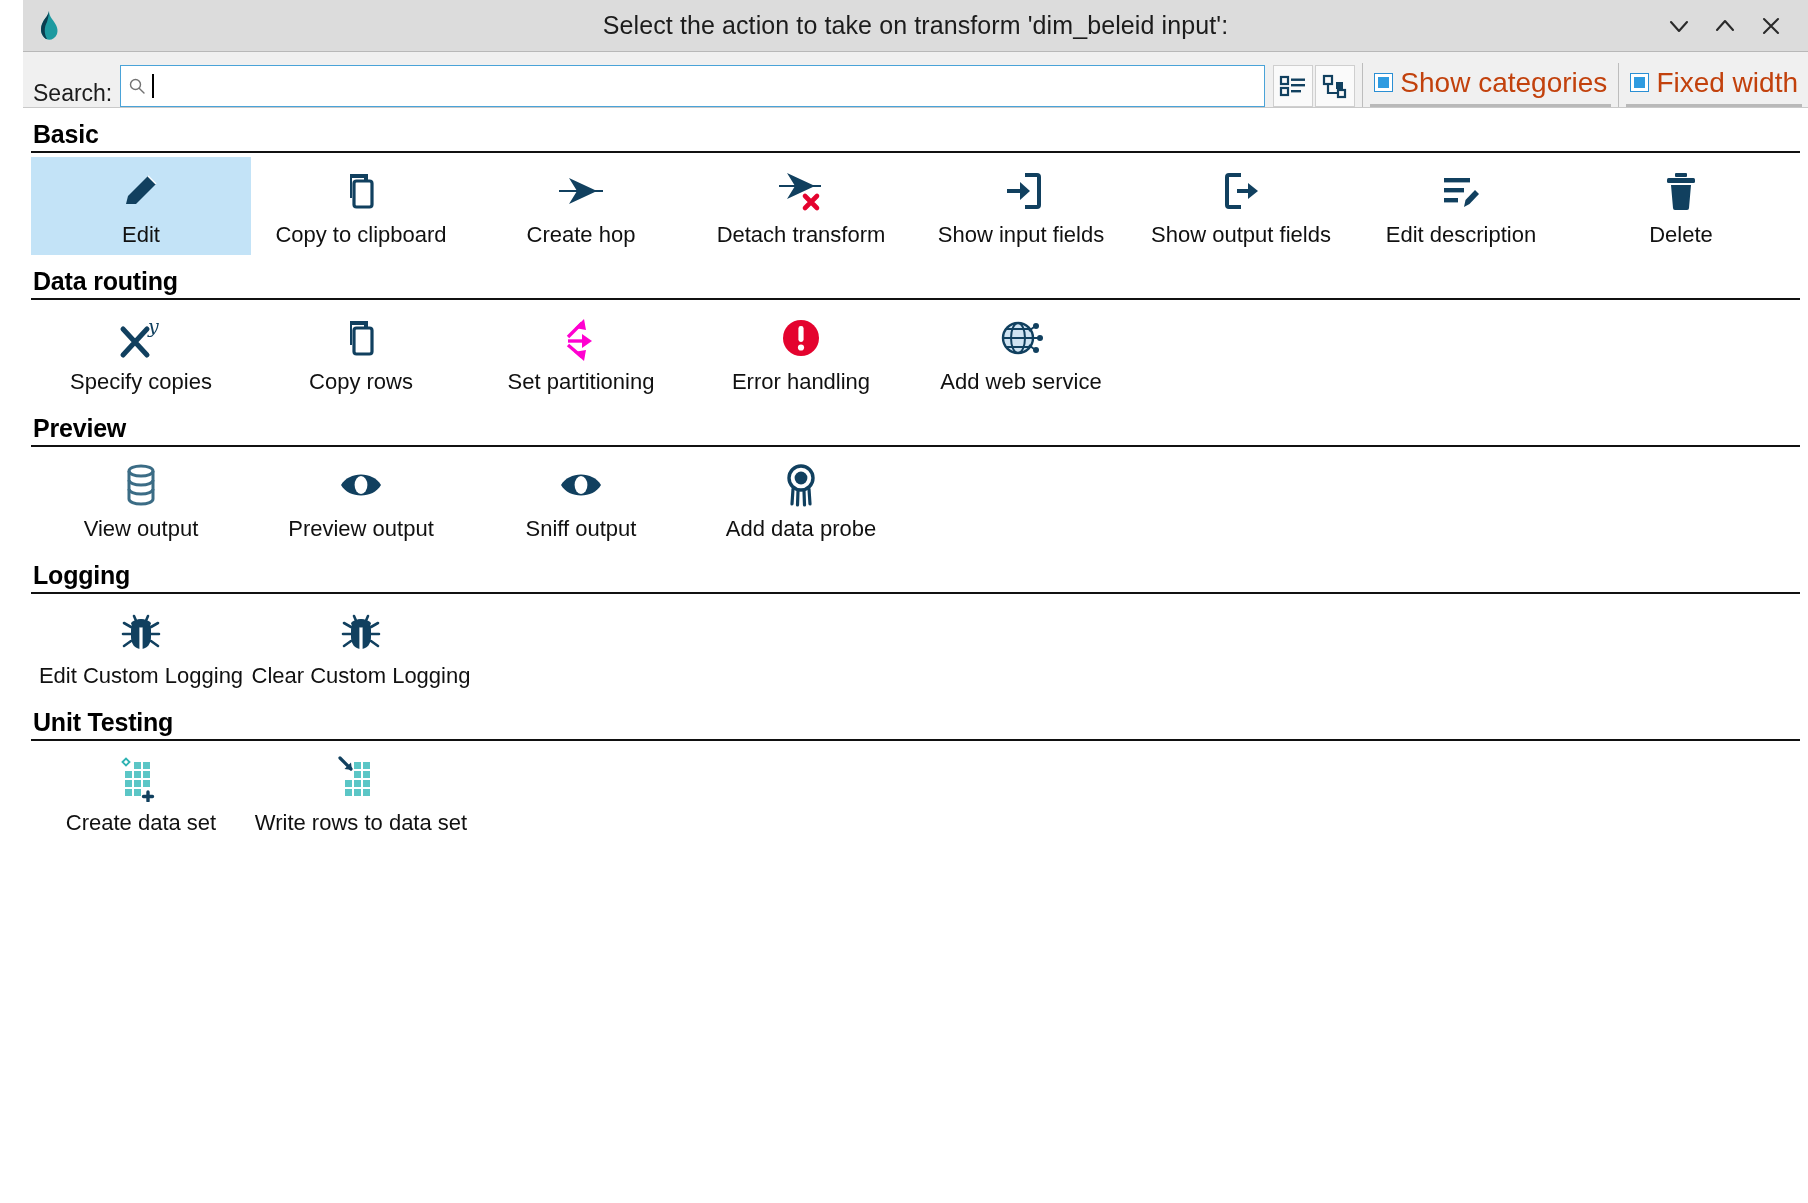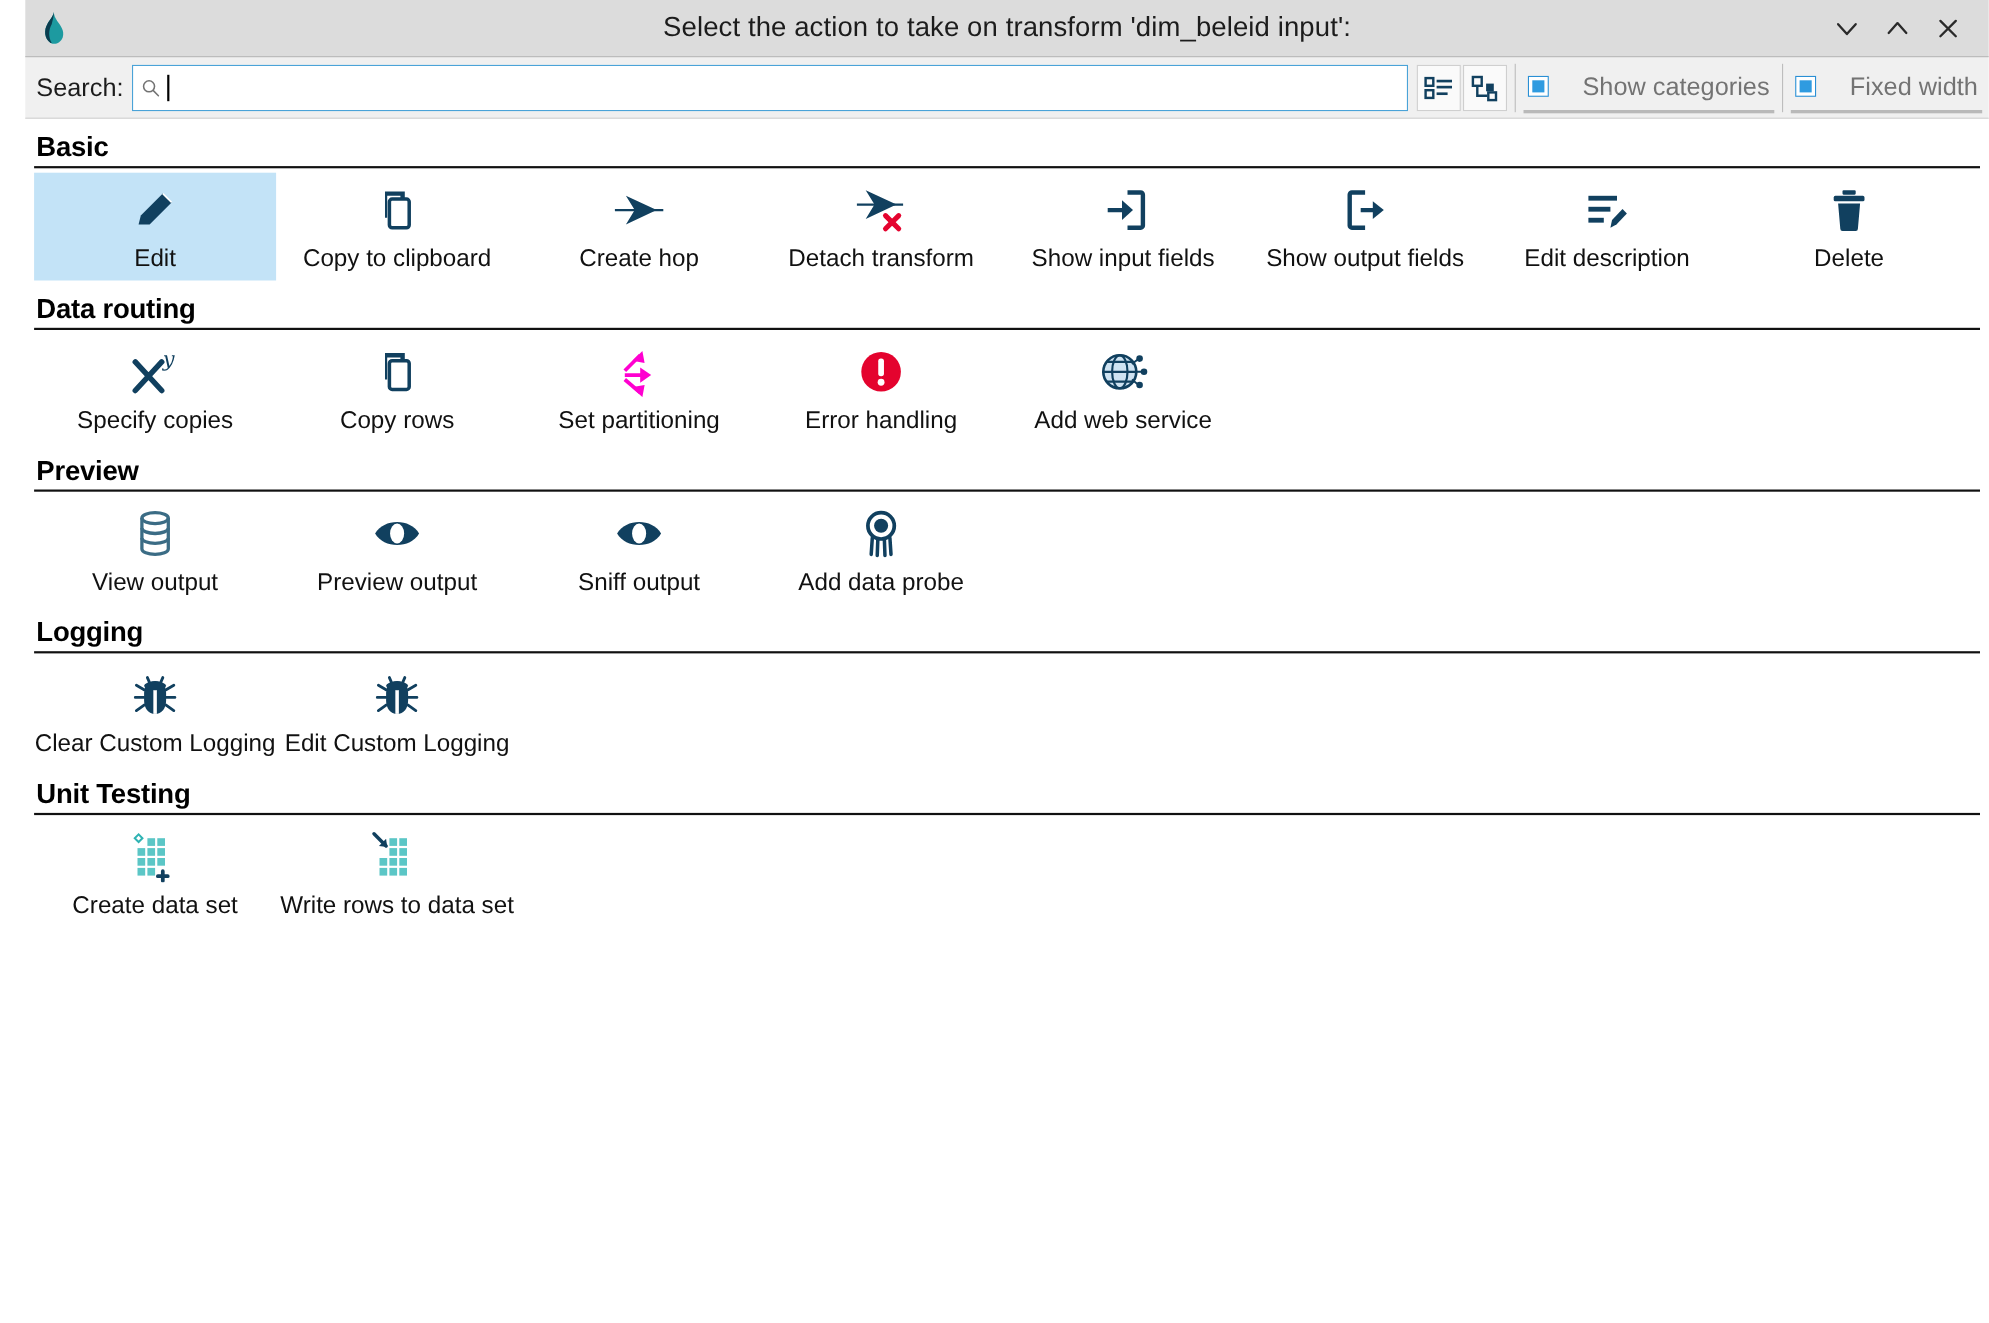--- a/index.html
+++ b/index.html
@@ -57,21 +57,21 @@
     cursor: default;
   }
   .winbtn svg { display: block; }
 
   
   .searchbar {
     height: 56px;
     flex: 0 0 56px;
     background: #f0f0f0;
     display: flex;
-    align-items: center;
+    align-items: flex-end;
     padding: 0 6px 0 4px;
     border-bottom: 1px solid #c9c9c9;
     gap: 0px;
   }
   .search-label {
     font-size: 23px;
     color: #1c1c1c;
     padding: 0 8px 0 6px;
     white-space: nowrap;
   }
@@ -141,24 +141,23 @@
     background: #ffffff;
     display: flex; align-items: center; justify-content: center;
     flex: 0 0 19px;
   }
   .chk-box i {
     display: block;
     width: 11px; height: 11px;
     background: #2f9be0;
   }
   .chk-label {
-    font-size: 23px;
-    color: #737373;
+    font-size: 28px;
+    color: #c2410c;
     white-space: nowrap;
-    margin-left: 24px;
   }
 
   
   .content {
     flex: 1 1 auto;
     overflow: hidden;
     padding: 0 8px;
     background: #ffffff;
     position: relative;
   }
@@ -482,33 +481,33 @@
           <div class="cell">
             <div class="ic">
               <svg width="40" height="46" viewBox="0 0 40 46">
                 <path d="M13 7 L16 14 M27 7 L24 14" stroke="#11405f" stroke-width="2.6" fill="none" stroke-linecap="round"></path>
                 <path d="M20 10 c-7 0 -10 5 -10 11 v7 c0 7 4 12 10 12 s10 -5 10 -12 v-7 c0 -6 -3 -11 -10 -11 z" fill="#11405f"></path>
                 <rect x="18.4" y="14" width="3.2" height="26" fill="#fff"></rect>
                 <path d="M10 18 L3 14 M10 25 L2 25 M10 32 L3 37 M30 18 L37 14 M30 25 L38 25 M30 32 L37 37" stroke="#11405f" stroke-width="2.6" stroke-linecap="round"></path>
                 <ellipse cx="20" cy="14.5" rx="10" ry="4" fill="#11405f"></ellipse>
               </svg>
             </div>
-            <div class="lbl">Clear Custom Logging</div>
+            <div class="lbl">Edit Custom Logging</div>
           </div>
           <div class="cell">
             <div class="ic">
               <svg width="40" height="46" viewBox="0 0 40 46">
                 <path d="M13 7 L16 14 M27 7 L24 14" stroke="#11405f" stroke-width="2.6" fill="none" stroke-linecap="round"></path>
                 <path d="M20 10 c-7 0 -10 5 -10 11 v7 c0 7 4 12 10 12 s10 -5 10 -12 v-7 c0 -6 -3 -11 -10 -11 z" fill="#11405f"></path>
                 <rect x="18.4" y="14" width="3.2" height="26" fill="#fff"></rect>
                 <path d="M10 18 L3 14 M10 25 L2 25 M10 32 L3 37 M30 18 L37 14 M30 25 L38 25 M30 32 L37 37" stroke="#11405f" stroke-width="2.6" stroke-linecap="round"></path>
                 <ellipse cx="20" cy="14.5" rx="10" ry="4" fill="#11405f"></ellipse>
               </svg>
             </div>
-            <div class="lbl">Edit Custom Logging</div>
+            <div class="lbl">Clear Custom Logging</div>
           </div>
         </div>
       </div>
       <div class="category">
         <div class="cat-title">Unit Testing</div>
         <div class="cat-rule"></div>
         <div class="grid">
           <div class="cell">
             <div class="ic">
               <svg width="46" height="46" viewBox="0 0 46 46">

